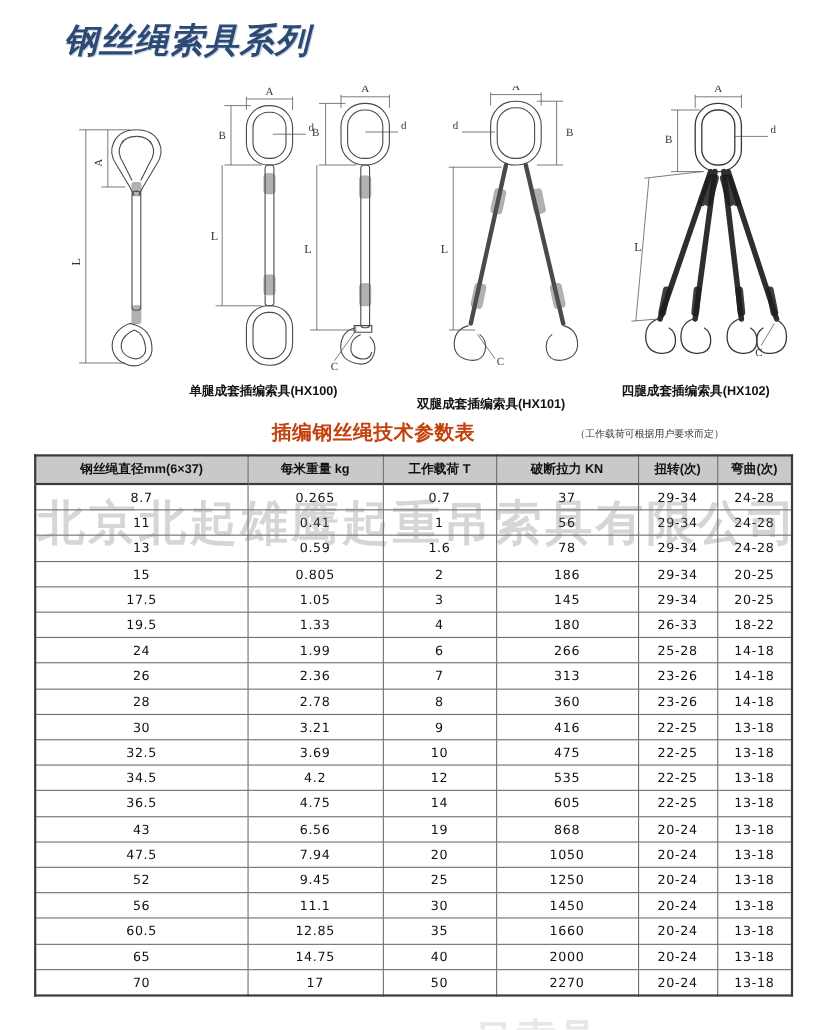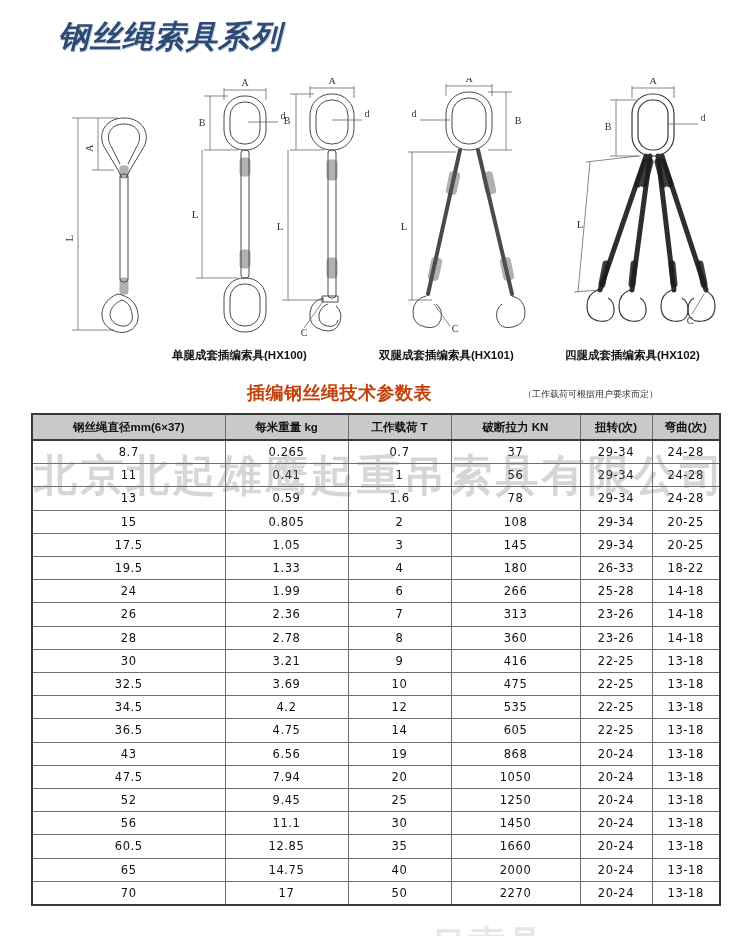--- a/index.html
+++ b/index.html
@@ -262,21 +262,21 @@
         <text x="83" y="6" font-size="10" fill="#333" text-anchor="middle" font-family="Liberation Serif, serif">A</text>
         <text x="38" y="52" font-size="10" fill="#333" text-anchor="middle" font-family="Liberation Serif, serif">B</text>
         <text x="10" y="150" font-size="11" fill="#333" text-anchor="middle" font-family="Liberation Serif, serif">L</text>
         <text x="133" y="43" font-size="10" fill="#333" text-anchor="middle" font-family="Liberation Serif, serif">d</text>
         <text x="120" y="246" font-size="10" fill="#333" text-anchor="middle" font-family="Liberation Serif, serif">C</text>
       </svg>
     </div>
   </div>
 
   <div class="caption" style="left:172px;top:348px;">单腿成套插编索具(HX100)</div>
-  <div class="caption" style="left:379px;top:348px;">双腿成套插编索具(HX101)</div>
+  <div class="caption" style="left:379px;top:360px;">双腿成套插编索具(HX101)</div>
   <div class="caption" style="left:565px;top:348px;">四腿成套插编索具(HX102)</div>
 
   <div class="sub-head">插编钢丝绳技术参数表</div>
   <div class="sub-note">（工作载荷可根据用户要求而定）</div>
 
   <div class="tbl-wrap">
     <table>
       <colgroup>
         <col style="width:193px">
           <col style="width:123px">
@@ -317,21 +317,21 @@
             <td>0.59</td>
             <td>1.6</td>
             <td>78</td>
             <td>29-34</td>
             <td>24-28</td>
           </tr>
           <tr>
             <td>15</td>
             <td>0.805</td>
             <td>2</td>
-            <td>108</td>
+            <td>186</td>
             <td>29-34</td>
             <td>20-25</td>
           </tr>
           <tr>
             <td>17.5</td>
             <td>1.05</td>
             <td>3</td>
             <td>145</td>
             <td>29-34</td>
             <td>20-25</td>

